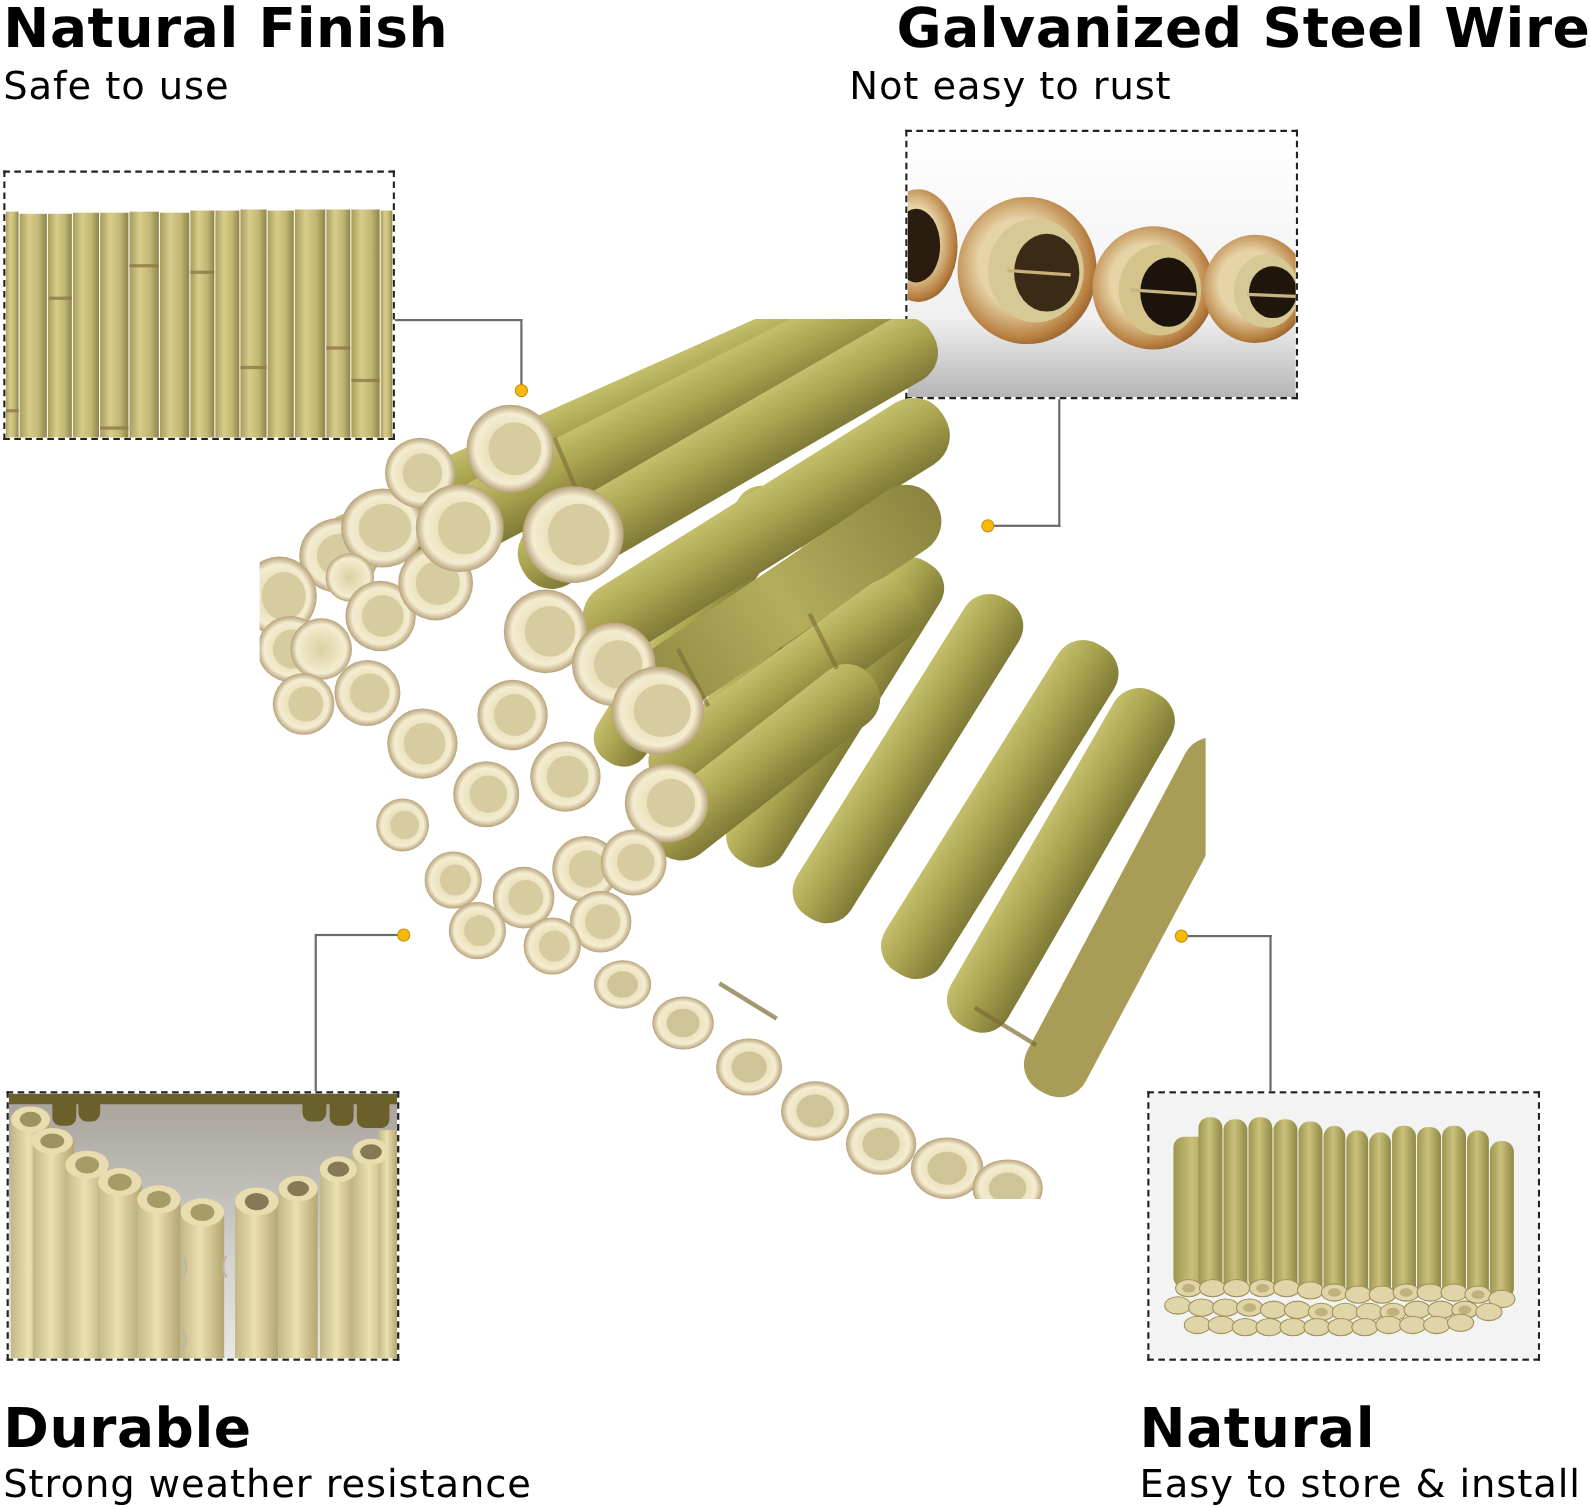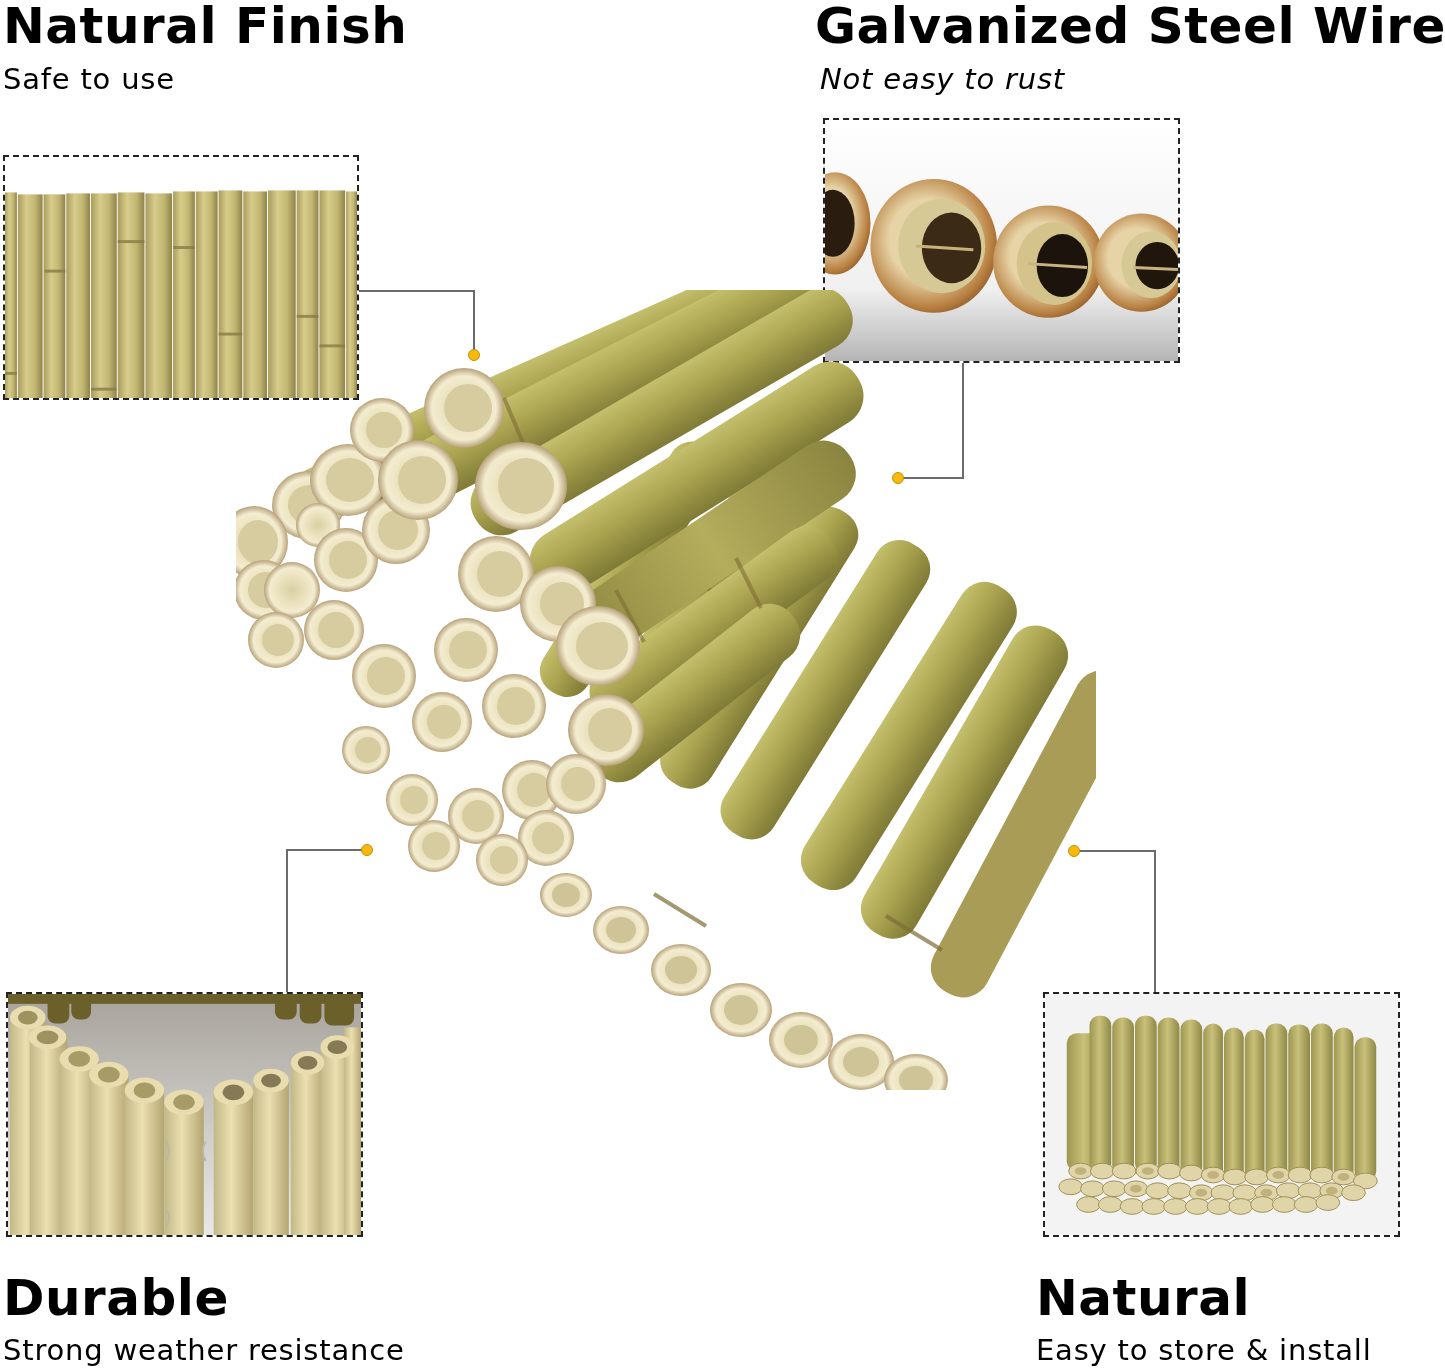--- a/index.html
+++ b/index.html
@@ -1,35 +1,35 @@
 <!DOCTYPE html>
 <html><head>
 <meta charset="utf-8">
 <style>
   html, body { margin: 0; padding: 0; background: #ffffff; }
   body { width: 1445px; height: 1370px; position: relative; overflow: hidden;
          font-family: "DejaVu Sans", "Liberation Sans", sans-serif; color: #000; }
   .abs { position: absolute; }
   .title { font-weight: 700; font-size: 50px; line-height: 56px; letter-spacing: 0.5px; white-space: nowrap; }
-  .subtitle { font-weight: 400; font-size: 29px; line-height: 34px; letter-spacing: 0.8px; white-space: nowrap; }
+  .subtitle { font-weight: 400; font-size: 35px; line-height: 34px; letter-spacing: 0.8px; white-space: nowrap; }
   .frame { position: absolute; border: 2px dashed #222; box-sizing: border-box; overflow: hidden; background: #fff; }
   .frame svg { display: block; width: 100%; height: 100%; }
   .line { position: absolute; background: #6b6b6b; }
   .dot { position: absolute; width: 12px; height: 12px; border-radius: 50%; background: #f6b90c; border: 1.5px solid #c58f08; box-sizing: border-box; }
   #hero { position: absolute; left: 236px; top: 290px; width: 860px; height: 800px; }
   #hero svg { width: 100%; height: 100%; display: block; }
 </style>
 </head>
 <body>
 
 <div class="abs title" style="left:3px; top:-2px;">Natural Finish</div>
 <div class="abs subtitle" style="left:3px; top:62px;">Safe to use</div>
 
 <div class="abs title" style="left:815px; top:-2px;">Galvanized Steel Wire</div>
-<div class="abs subtitle" style="left:820px; top:62px;font-style:italic;">Not easy to rust</div>
+<div class="abs subtitle" style="left:772px; top:62px;">Not easy to rust</div>
 
 <div class="abs title" style="left:3px; top:1270px;text-align:right;">Durable</div>
 <div class="abs subtitle" style="left:3px; top:1333px;text-align:center;">Strong weather resistance</div>
 
 <div class="abs title" style="left:1036px; top:1270px;">Natural</div>
 <div class="abs subtitle" style="left:1036px; top:1333px;">Easy to store &amp; install</div>
 
 <div class="frame" style="left:3px; top:155px; width:356px; height:245px;">
   <svg viewBox="0 0 356 245" preserveAspectRatio="none">
     <defs>

